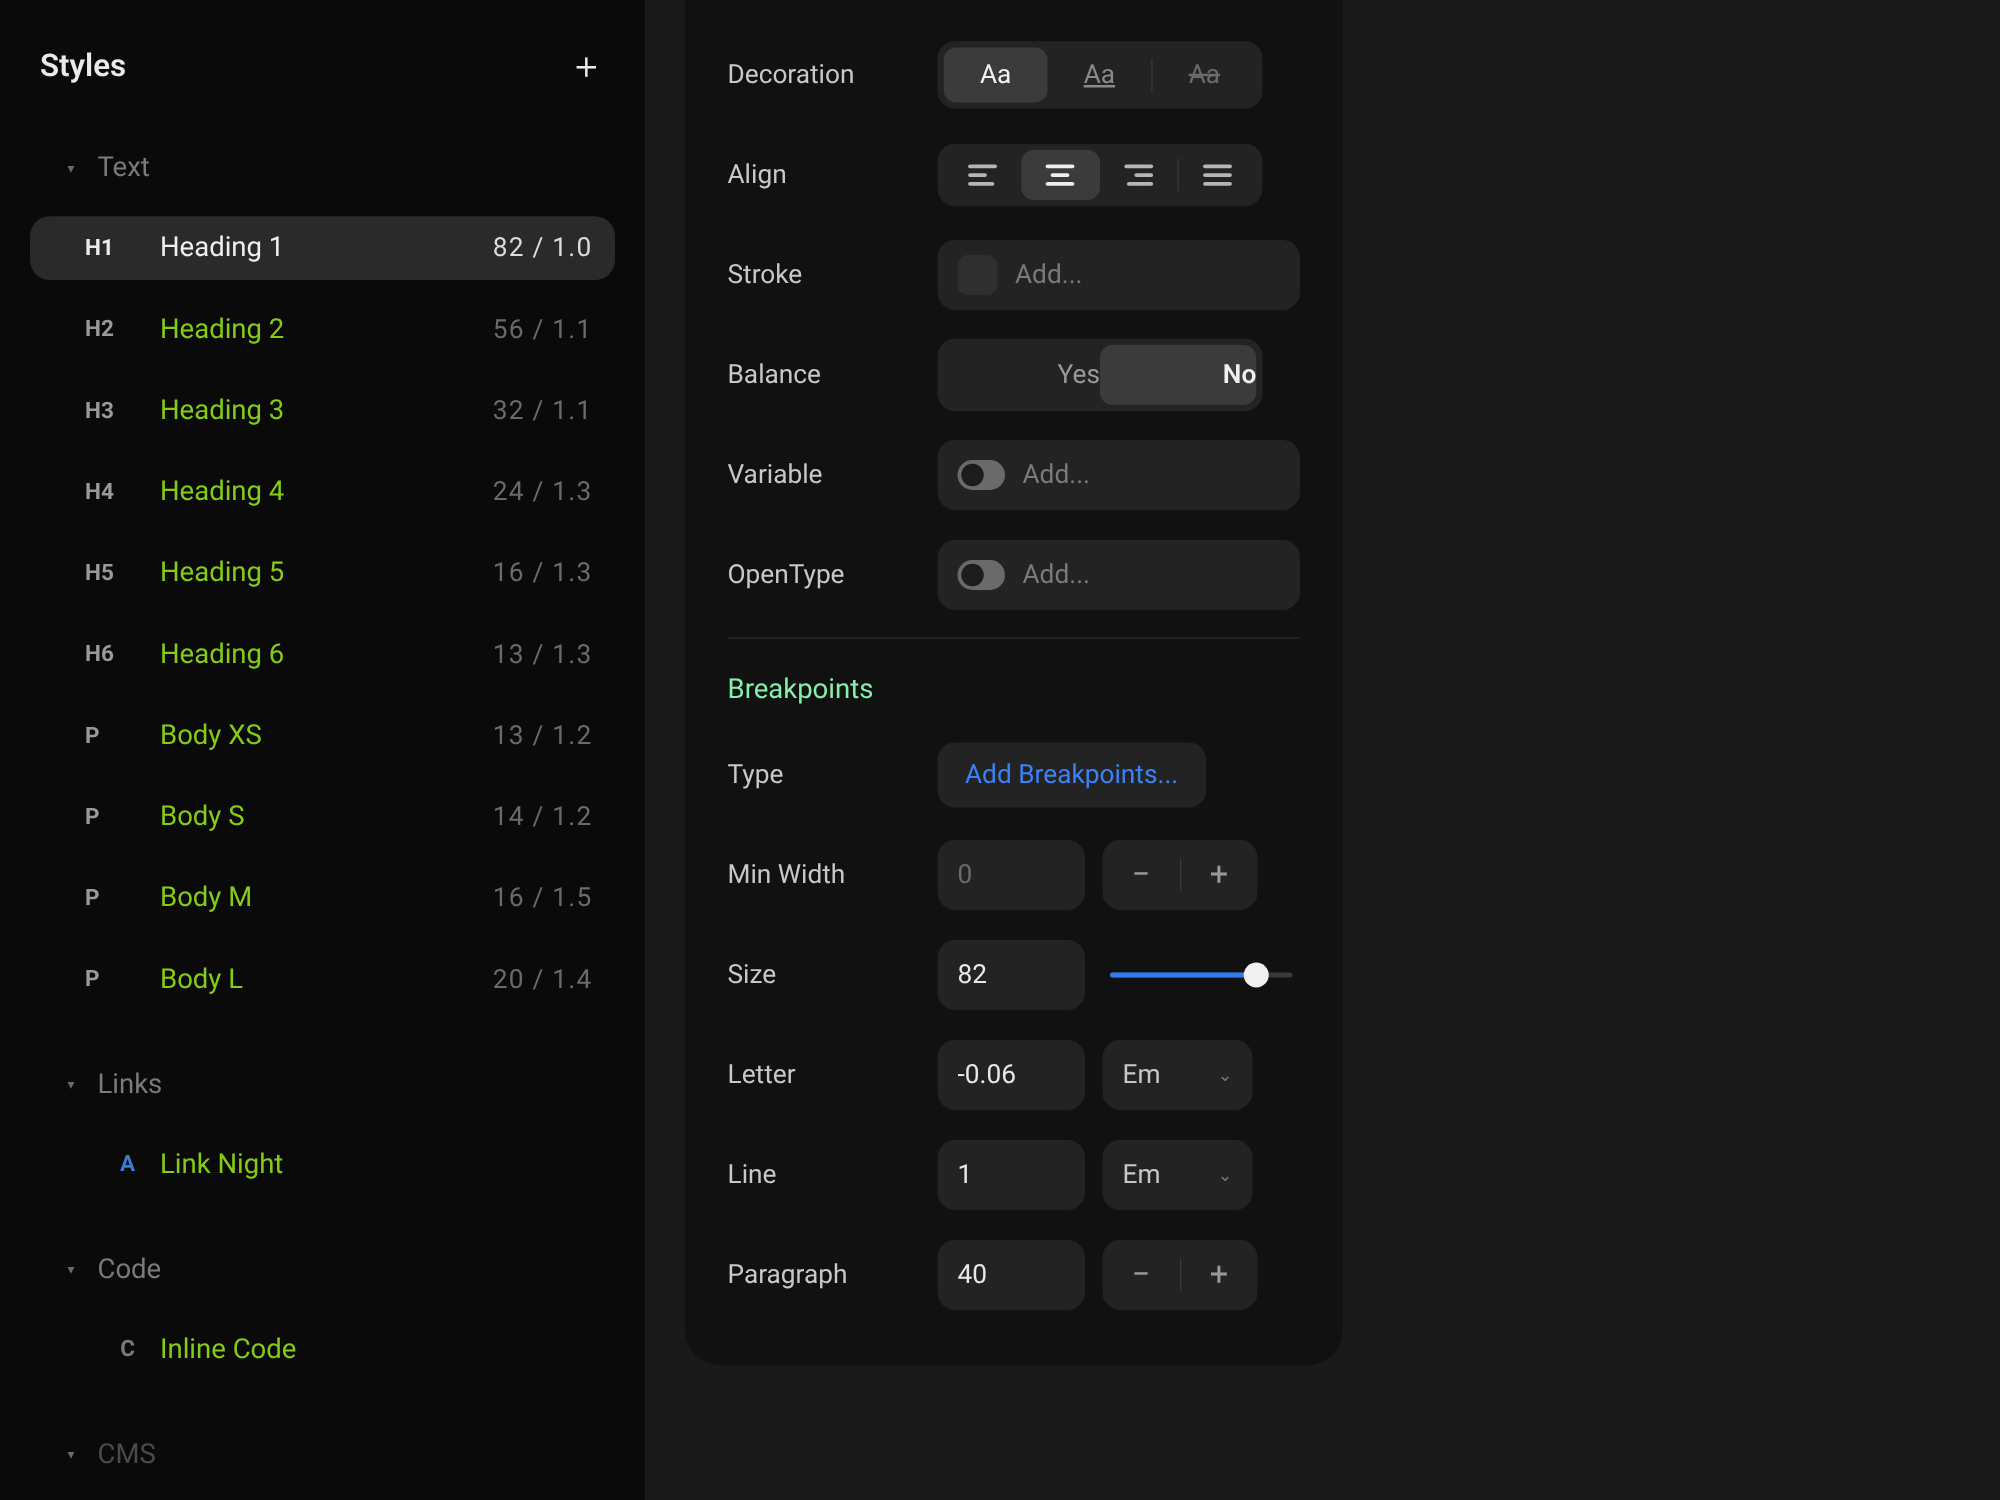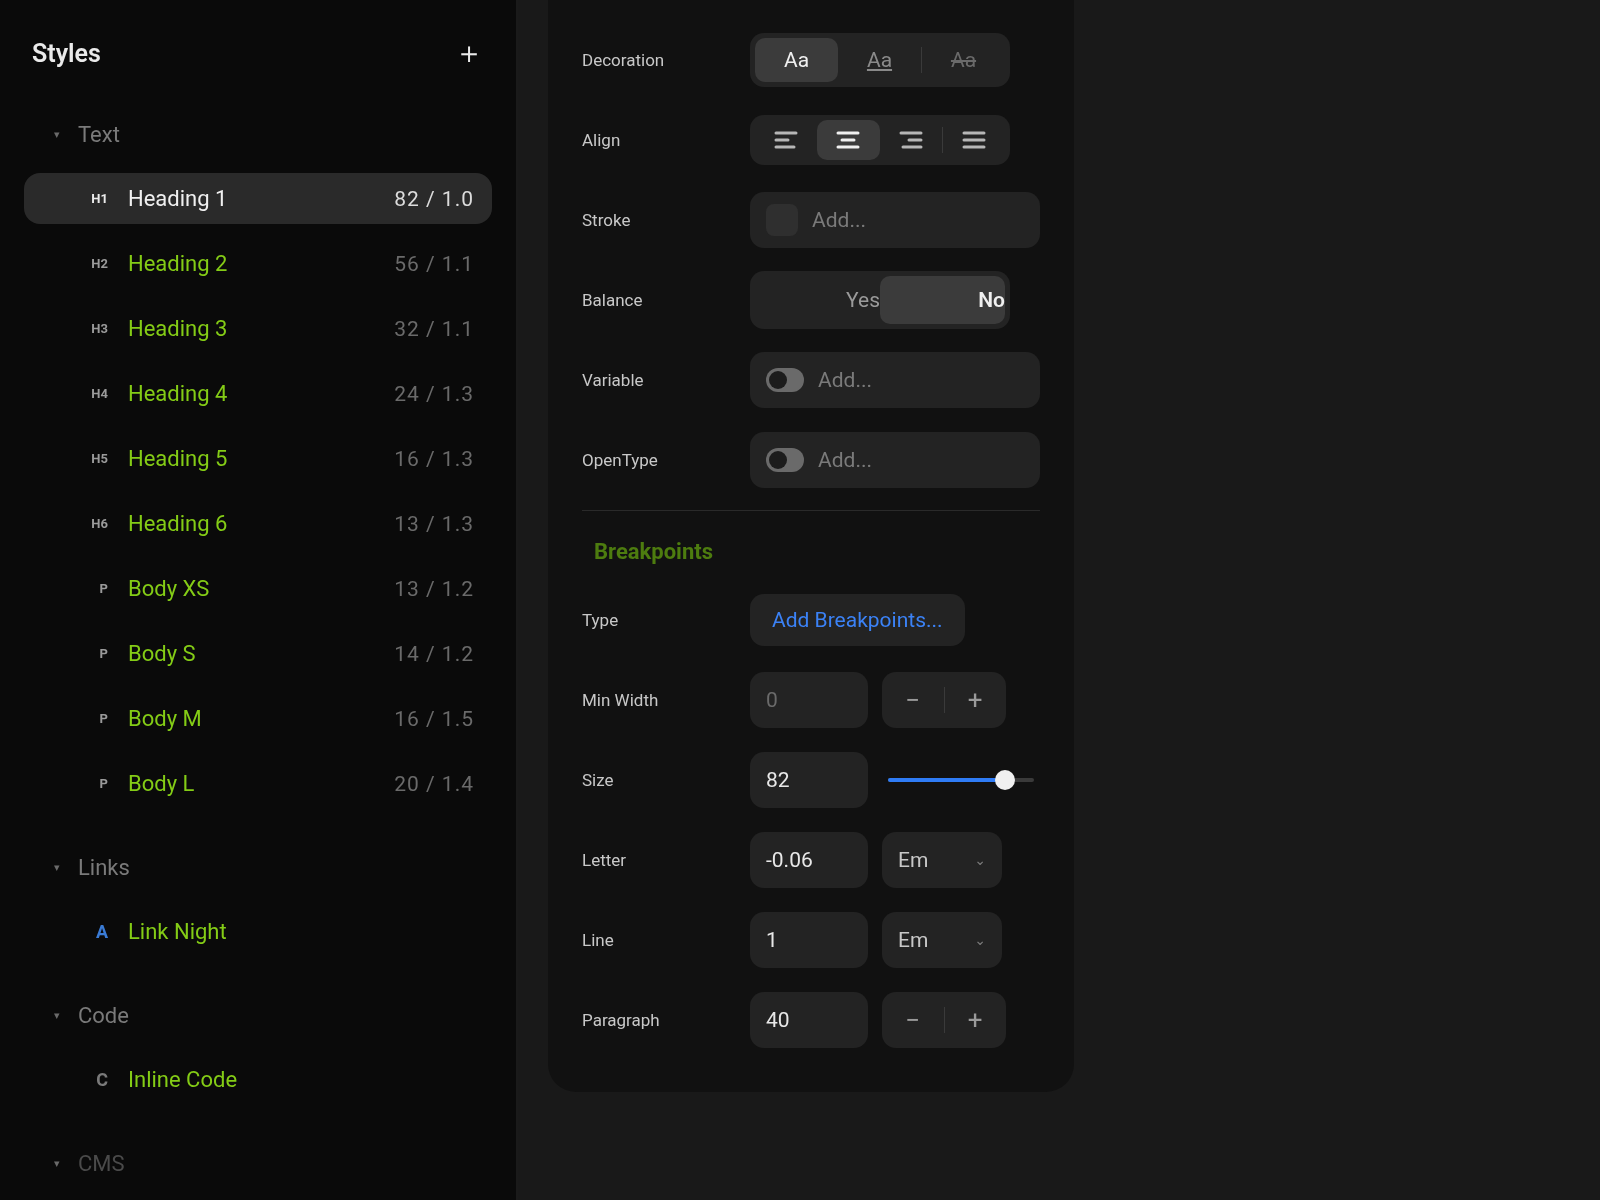--- a/index.html
+++ b/index.html
@@ -67,23 +67,23 @@
     padding: 13px 18px 13px 44px;
     border-radius: 16px;
     gap: 20px;
     cursor: pointer;
   }
   .style-item.selected {
     background: #2a2a2a;
   }
   .style-tag {
     width: 40px;
-    text-align: right;
+    text-align: left;
     font-weight: 700;
-    font-size: 13px;
+    font-size: 18px;
     color: #9a9a9a;
   }
   .style-item.selected .style-tag { color: #ebebeb; }
   .style-name {
     flex: 1;
     font-size: 22px;
     color: #84cc16;
   }
   .style-item.selected .style-name { color: #f0f0f0; }
   .style-meta {
@@ -122,21 +122,21 @@
   }
   .prop-row {
     display: flex;
     align-items: center;
     min-height: 60px;
     margin-bottom: 20px;
   }
   .prop-label {
     width: 168px;
     color: #c8c8c8;
-    font-size: 17px;
+    font-size: 21px;
   }
   .prop-controls {
     flex: 1;
     display: flex;
     align-items: center;
     gap: 14px;
   }
 
   
   .segmented {
@@ -211,23 +211,22 @@
     flex:1; text-align:right; padding:12px 0; border-radius:10px;
     color:#9a9a9a; font-size:21px; cursor:pointer;
   }
   .yn-opt.active { background:#3b3b3b; color:#f0f0f0; font-weight:600; }
 
   hr.sep {
     border:none; border-top:1px solid #2a2a2a; margin: 14px 0 28px 0;
   }
 
   .section-title {
-    font-size:22px; font-weight:700; color:#4d7c0f;
+    font-size:22px; font-weight:400; color:#86efac;
     margin-bottom:26px;
-    margin-left:12px;
   }
 
   
   .num-input {
     width:118px; height:56px; background:#232323; border-radius:14px;
     display:flex; align-items:center; padding:0 16px;
     color:#e8e8e8; font-size:21px;
   }
   .num-input.placeholder { color:#6a6a6a; }
 

